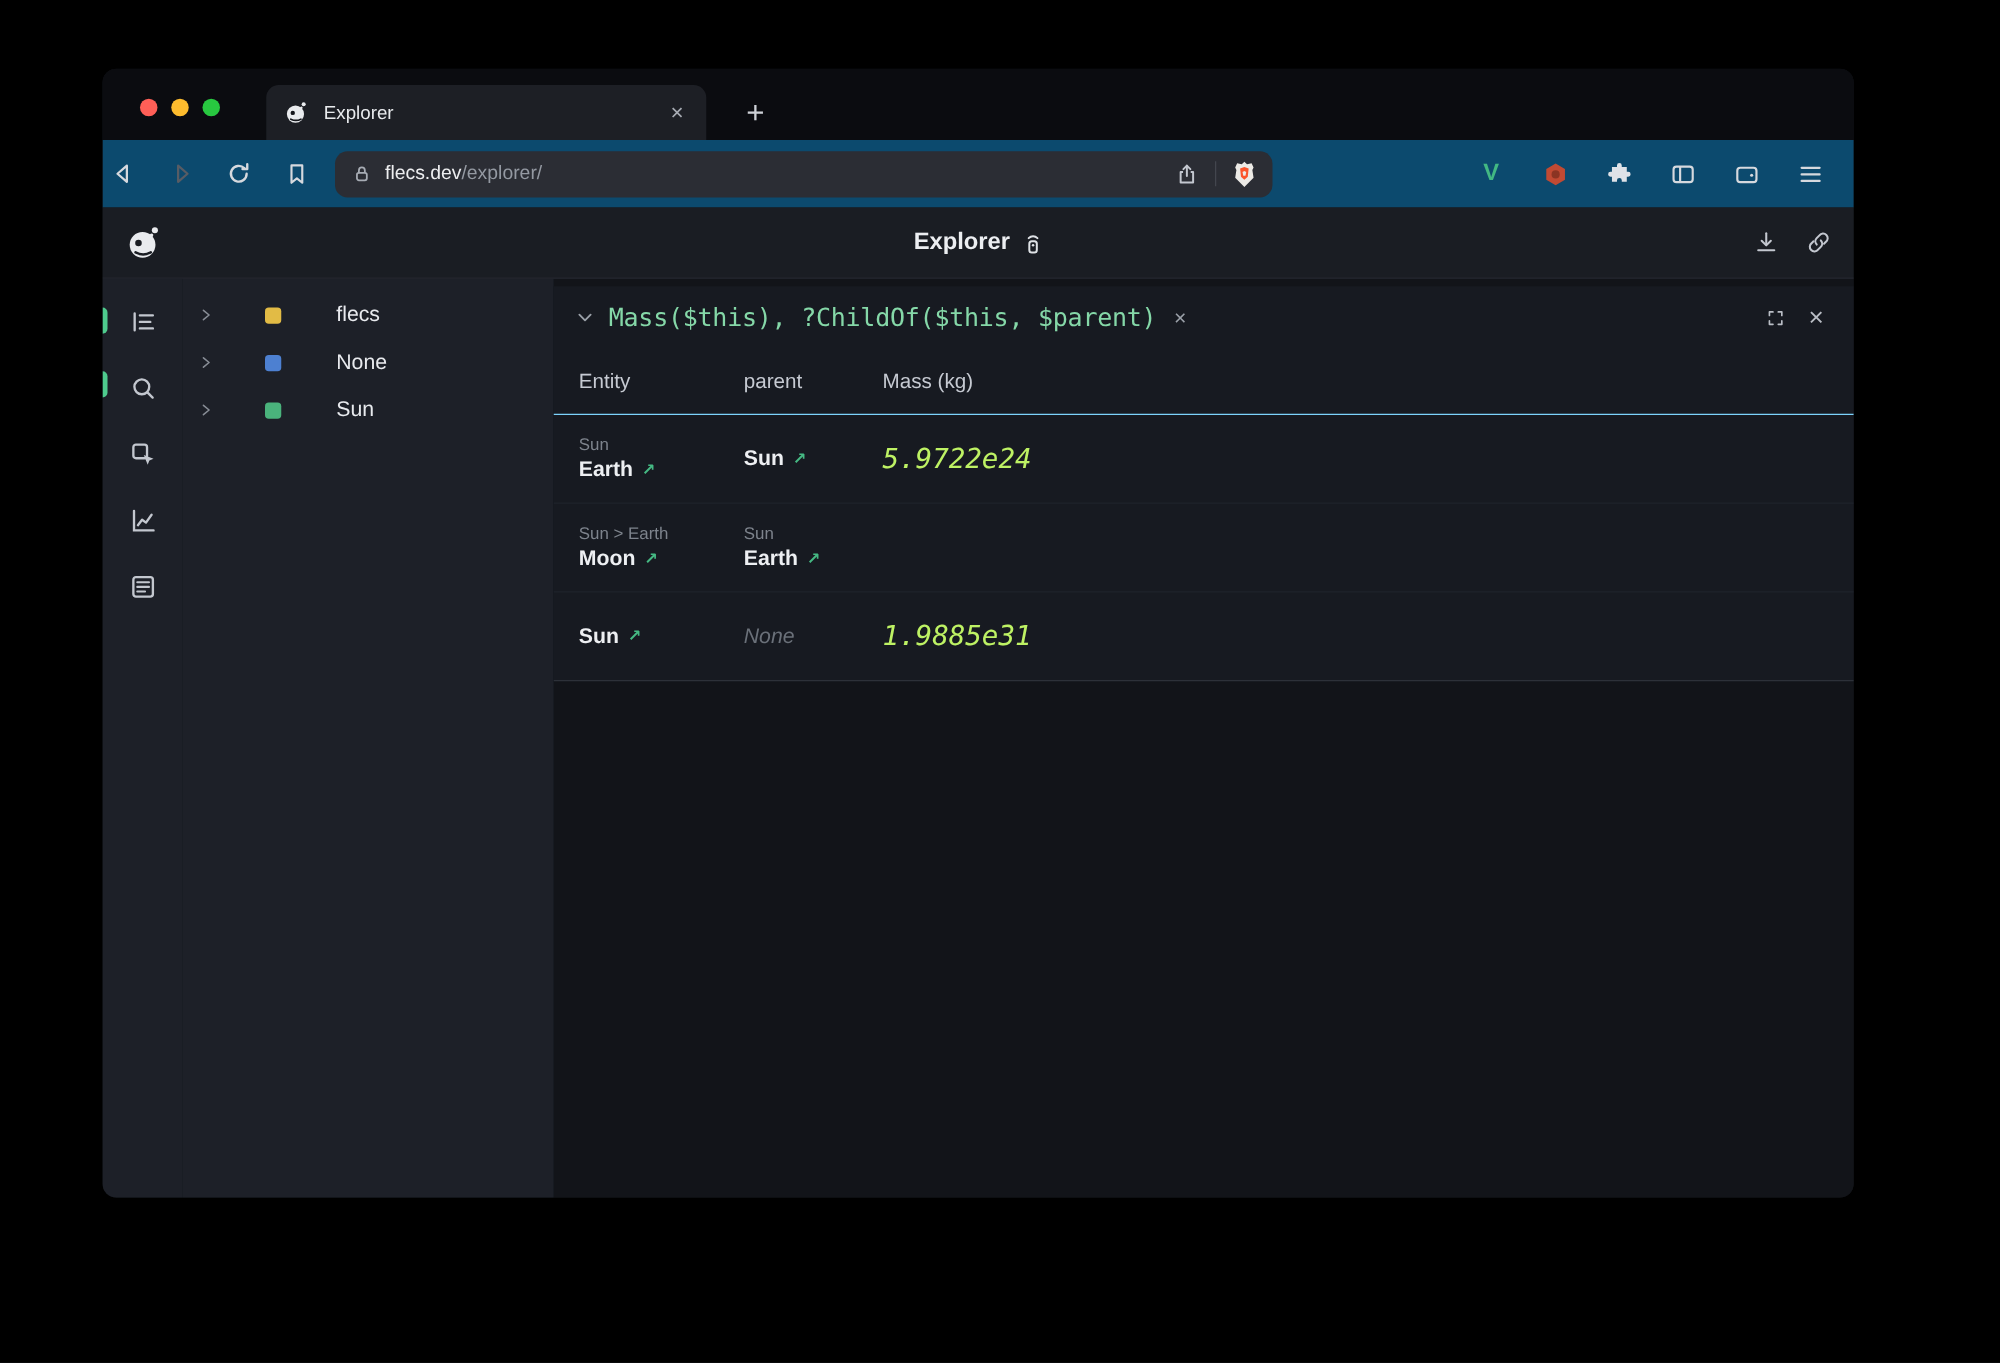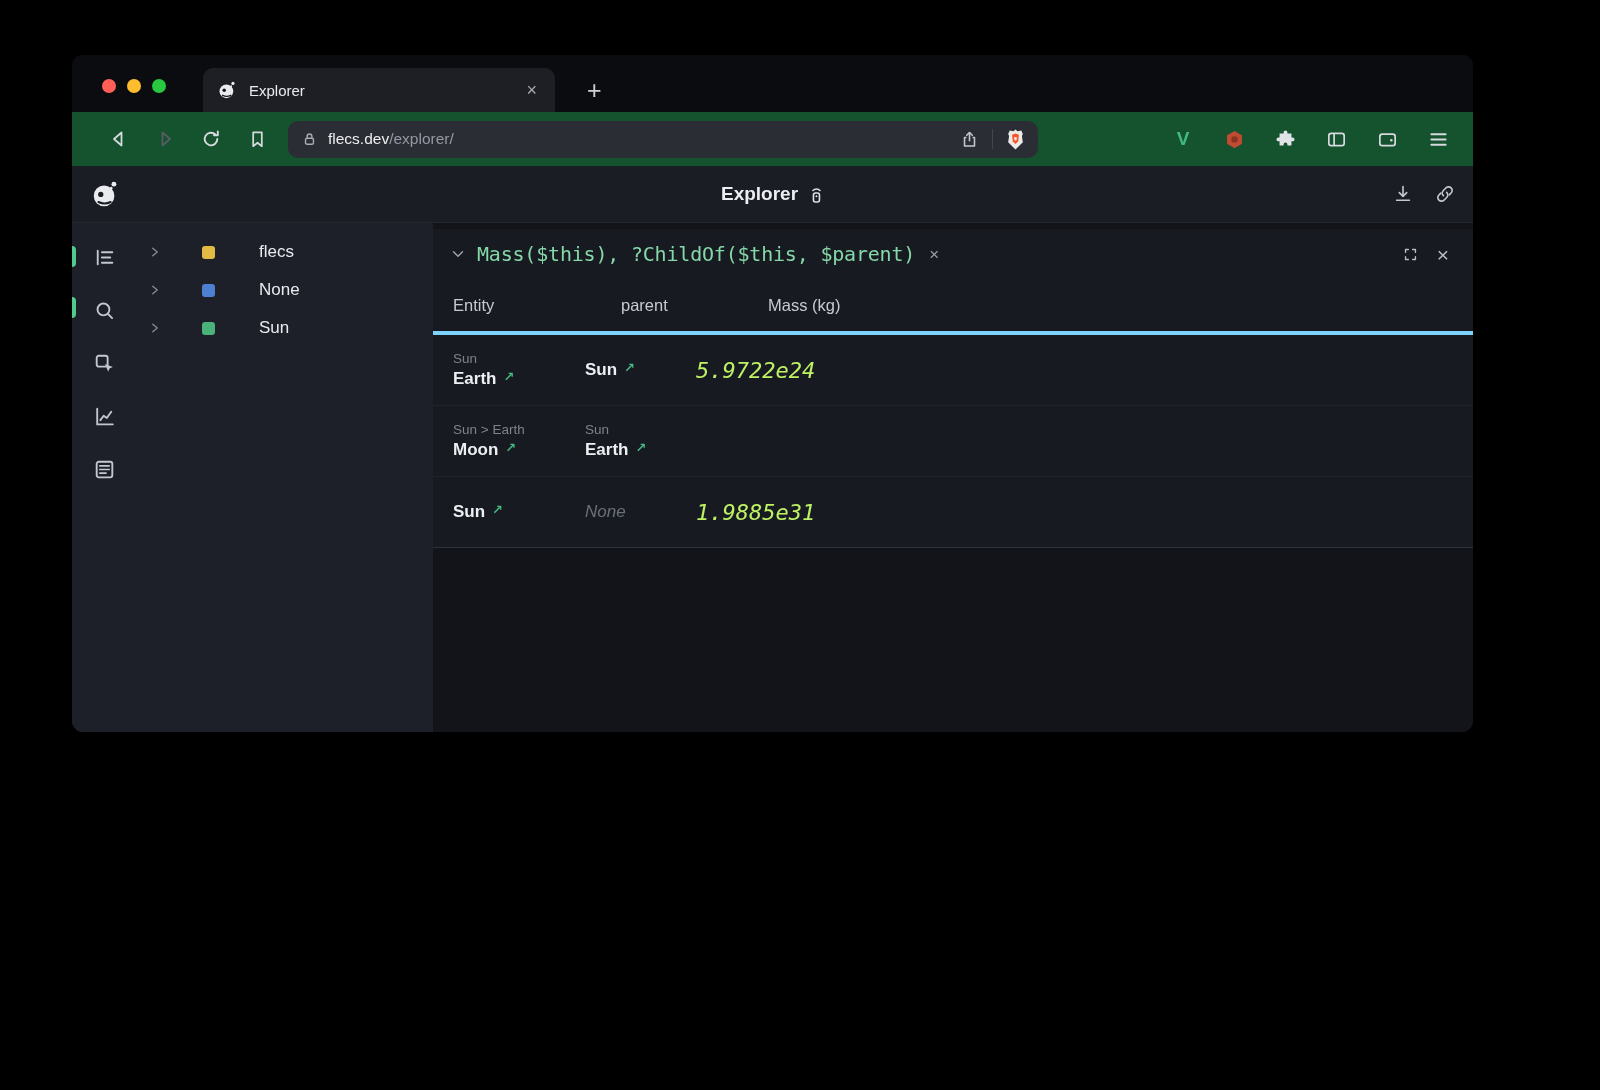--- a/index.html
+++ b/index.html
@@ -1,34 +1,34 @@
 <!DOCTYPE html>
 <html><head>
 <meta charset="utf-8">
 <style>
   html,body{margin:0;padding:0;}
   body{width:1600px;height:1090px;background:#000;overflow:hidden;
        font-family:"Liberation Sans","DejaVu Sans",sans-serif;}
-  .window{position:absolute;left:72px;top:55px;width:1401px;height:677px;
+  .window{position:absolute;left:82px;top:55px;width:1401px;height:903px;
           background:#121419;border-radius:11px;overflow:hidden;
           box-shadow:0 30px 70px rgba(0,0,0,.7);}
 
   
   .tabstrip{height:57px;background:#0b0c10;position:relative;display:flex;align-items:flex-end;}
   .lights{position:absolute;left:30px;top:24px;display:flex;gap:11px;}
   .light{width:14px;height:14px;border-radius:50%;cursor:pointer;}
   .tab{margin-left:131px;width:352px;height:44px;background:#1d1f25;border-radius:10px 10px 0 0;
        display:flex;align-items:center;padding:0 14px;box-sizing:border-box;cursor:pointer;}
   .tab-title{color:#e9ebee;font-size:15px;font-weight:500;margin-left:12px;}
   .tab-close{margin-left:auto;color:#a7abb3;font-size:18px;line-height:1;cursor:pointer;padding:2px 4px;}
   .newtab{margin-left:24px;height:44px;display:flex;align-items:center;color:#ced1d7;
           font-size:25px;font-weight:300;padding:0 8px;cursor:pointer;}
 
   
-  .toolbar{height:54px;background:#14532d;display:flex;align-items:center;padding:0 22px 0 30px;}
+  .toolbar{height:54px;background:#0c4a6e;display:flex;align-items:center;padding:0 22px 0 0;}
   .tb-btn{width:34px;height:34px;display:flex;align-items:center;justify-content:center;
           border-radius:8px;cursor:pointer;flex:none;}
   .tb-btn + .tb-btn{margin-left:12px;}
   .bookmark-btn{margin-left:98px;}
   .urlbar{margin-left:14px;width:750px;height:37px;background:#2b2d34;border-radius:10px;
           display:flex;align-items:center;padding:0 12px;box-sizing:border-box;cursor:text;}
   .url-text{margin-left:9px;font-size:15.5px;color:#edeef0;white-space:nowrap;}
   .url-text .path{color:#9499a2;}
   .url-spacer{flex:1;}
   .url-divider{width:1px;height:20px;background:#43464e;margin:0 12px;flex:none;}
@@ -63,28 +63,28 @@
   .main{flex:1;background:#121419;min-width:0;}
   .qcard{margin-top:6px;background:#171a21;border-bottom:1px solid #2d3139;}
   .qbar{height:50px;display:flex;align-items:center;padding:0 24px 0 16px;}
   .qtext{margin-left:10px;font-family:"DejaVu Sans Mono","Liberation Mono",monospace;
          font-size:20px;color:#85d8a8;letter-spacing:-.2px;cursor:text;white-space:nowrap;}
   .qclear{margin-left:14px;color:#9aa0a8;font-size:17px;cursor:pointer;line-height:1;}
   .qactions{margin-left:auto;display:flex;align-items:center;gap:18px;}
   .qclose{color:#b9bdc5;font-size:21px;cursor:pointer;line-height:1;}
 
   .grid{display:grid;grid-template-columns:132px 111px 1fr;padding-left:20px;}
-  .thead{height:52px;align-items:center;border-bottom:4px solid #7dd3fc;gap:36px;}
+  .thead{height:52px;align-items:center;border-bottom:1px solid #7dd3fc;}
   .th{color:#c6cad2;font-size:16.5px;}
   .trow{min-height:70px;border-bottom:1px solid #1f232b;}
   .trow:last-child{border-bottom:none;}
   .cell{display:flex;flex-direction:column;justify-content:center;padding:10px 10px 10px 0;box-sizing:border-box;}
   .cell-path{color:#7d838c;font-size:13.5px;margin-bottom:3px;}
   .cell-path:empty{display:none;margin:0;}
-  .cell-name{color:#edeff2;font-size:17px;font-weight:600;display:flex;align-items:flex-start;gap:7px;cursor:pointer;}
+  .cell-name{color:#edeff2;font-size:17px;font-weight:600;display:flex;align-items:center;gap:7px;cursor:pointer;}
   .cell-name .arr{color:#45b983;font-size:13px;font-weight:600;}
   .cell-name.muted{color:#6a7079;font-weight:400;cursor:default;font-style:italic;}
   .mass{font-family:"DejaVu Sans Mono","Liberation Mono",monospace;font-size:22px;color:#bef264;
         display:flex;align-items:center;font-style:italic;}
 
   svg{display:block;}
 </style>
 </head>
 <body>
 

